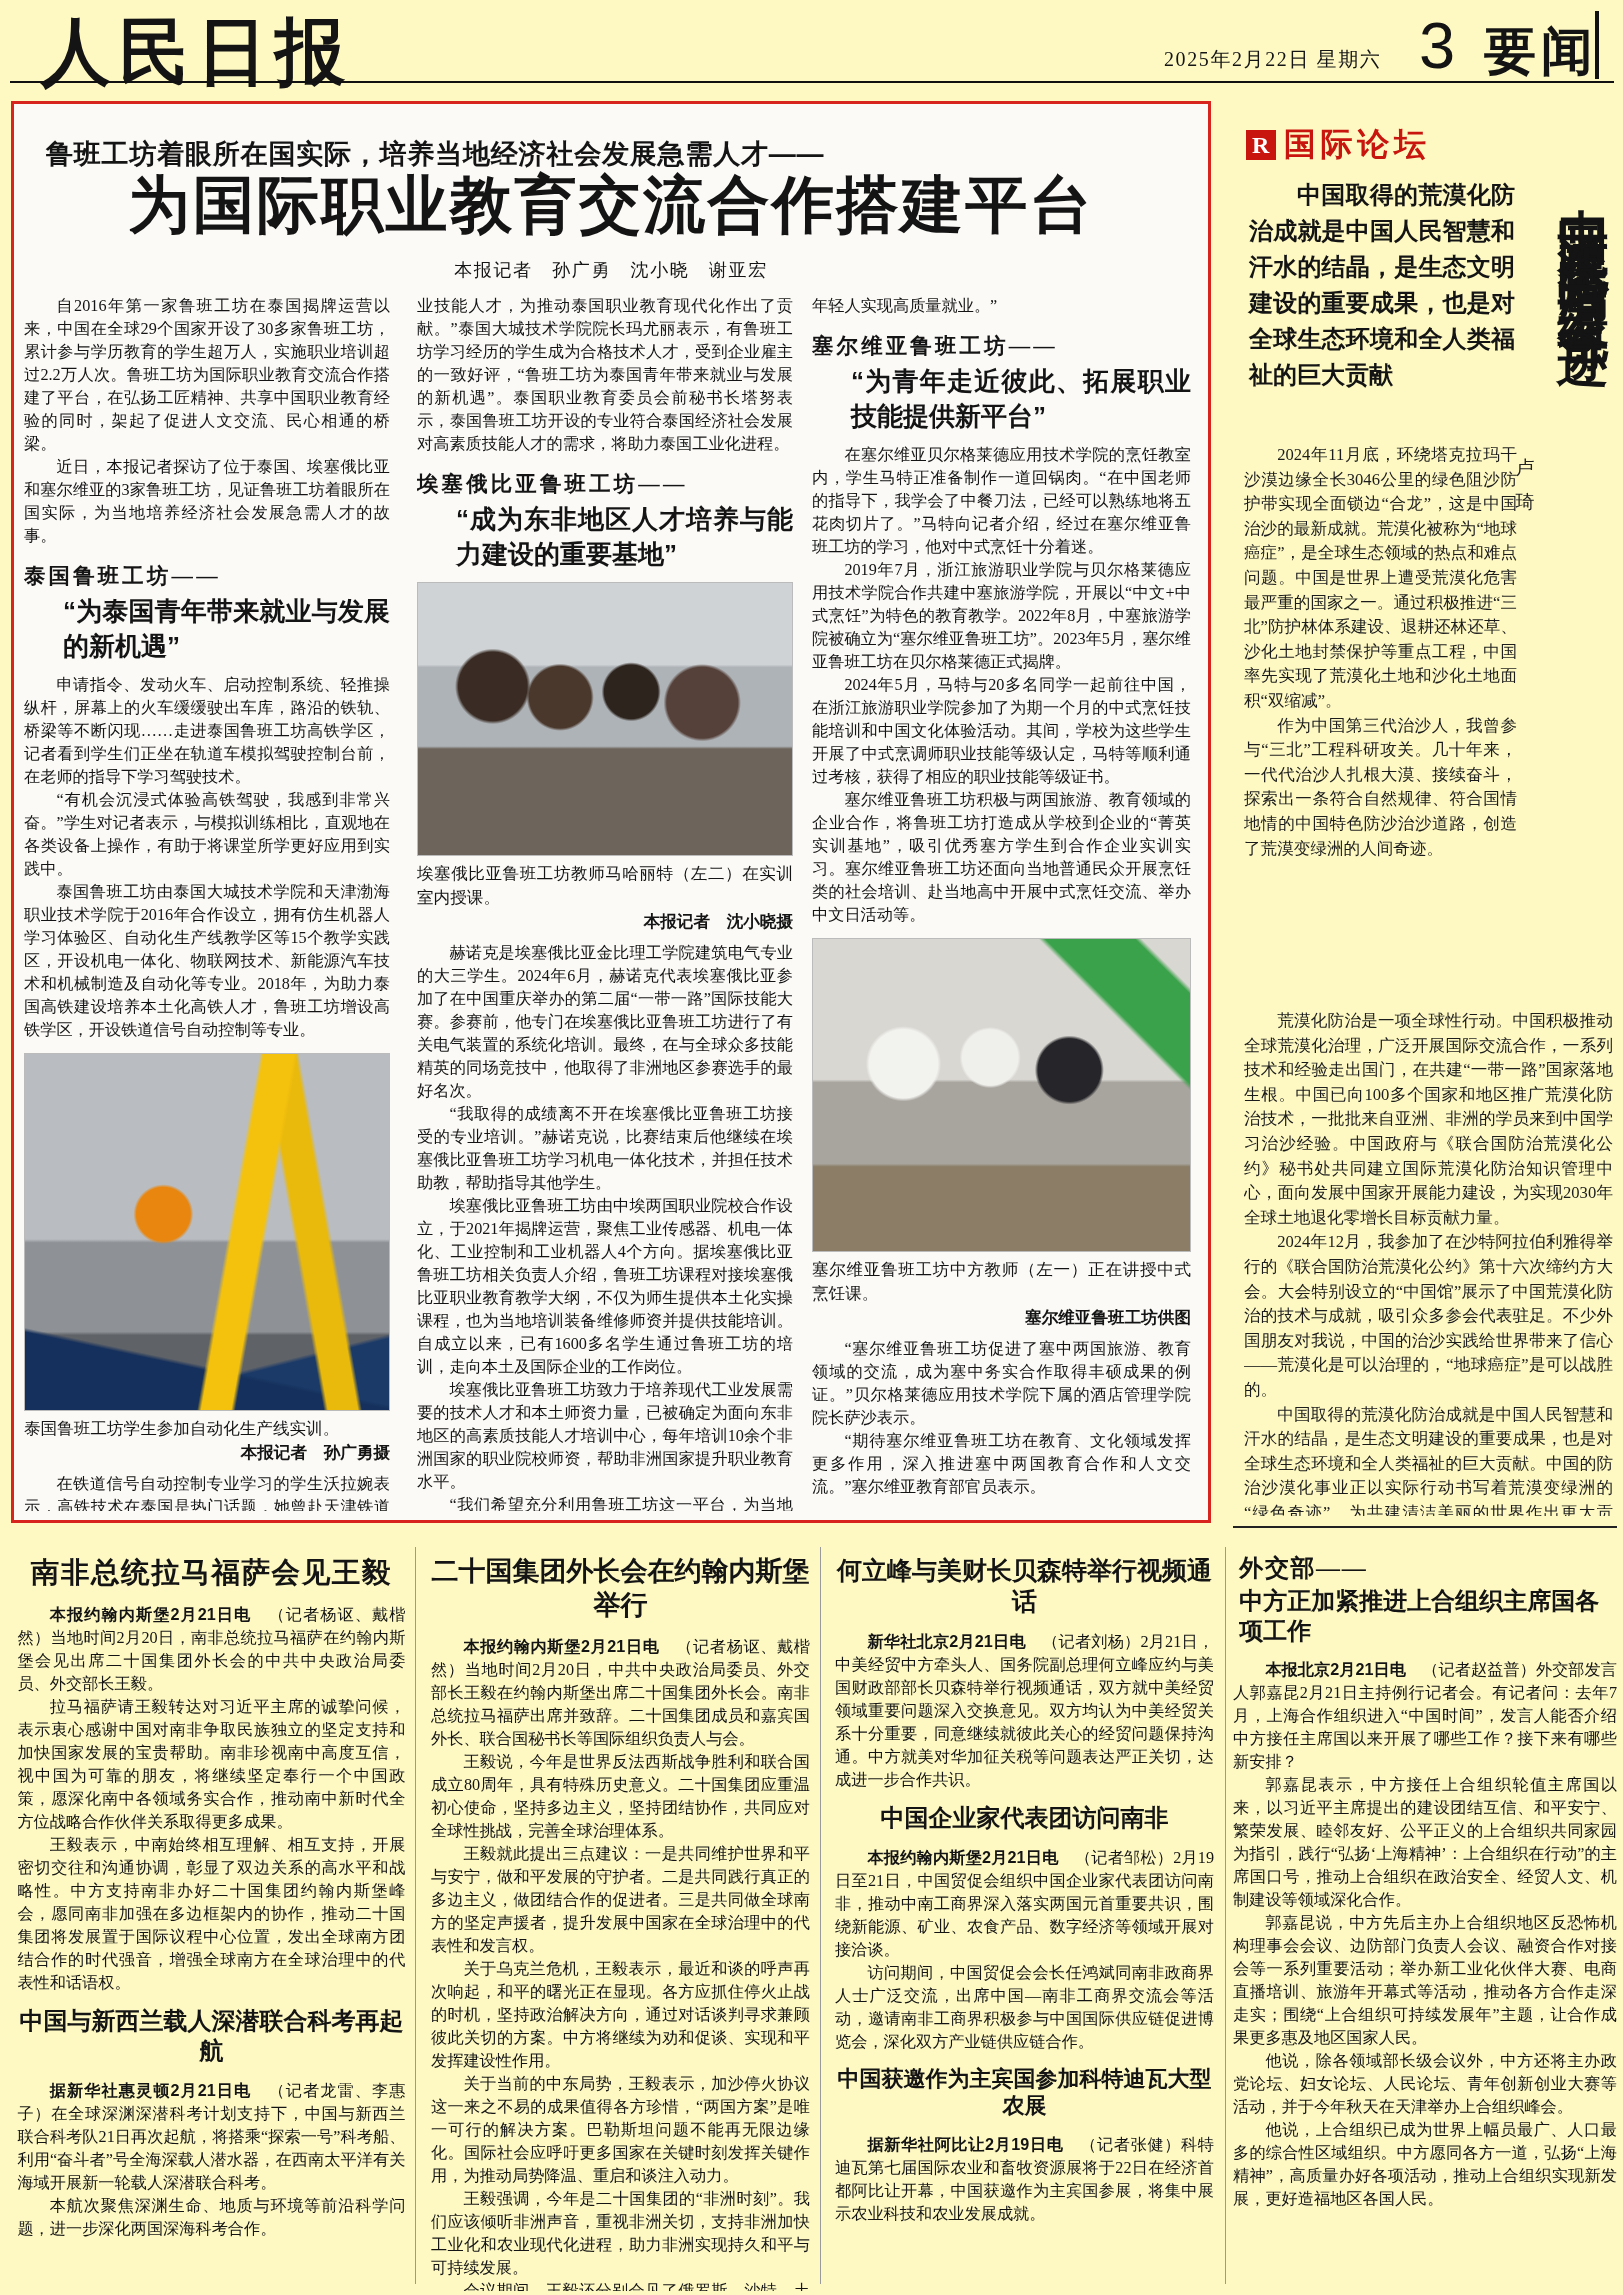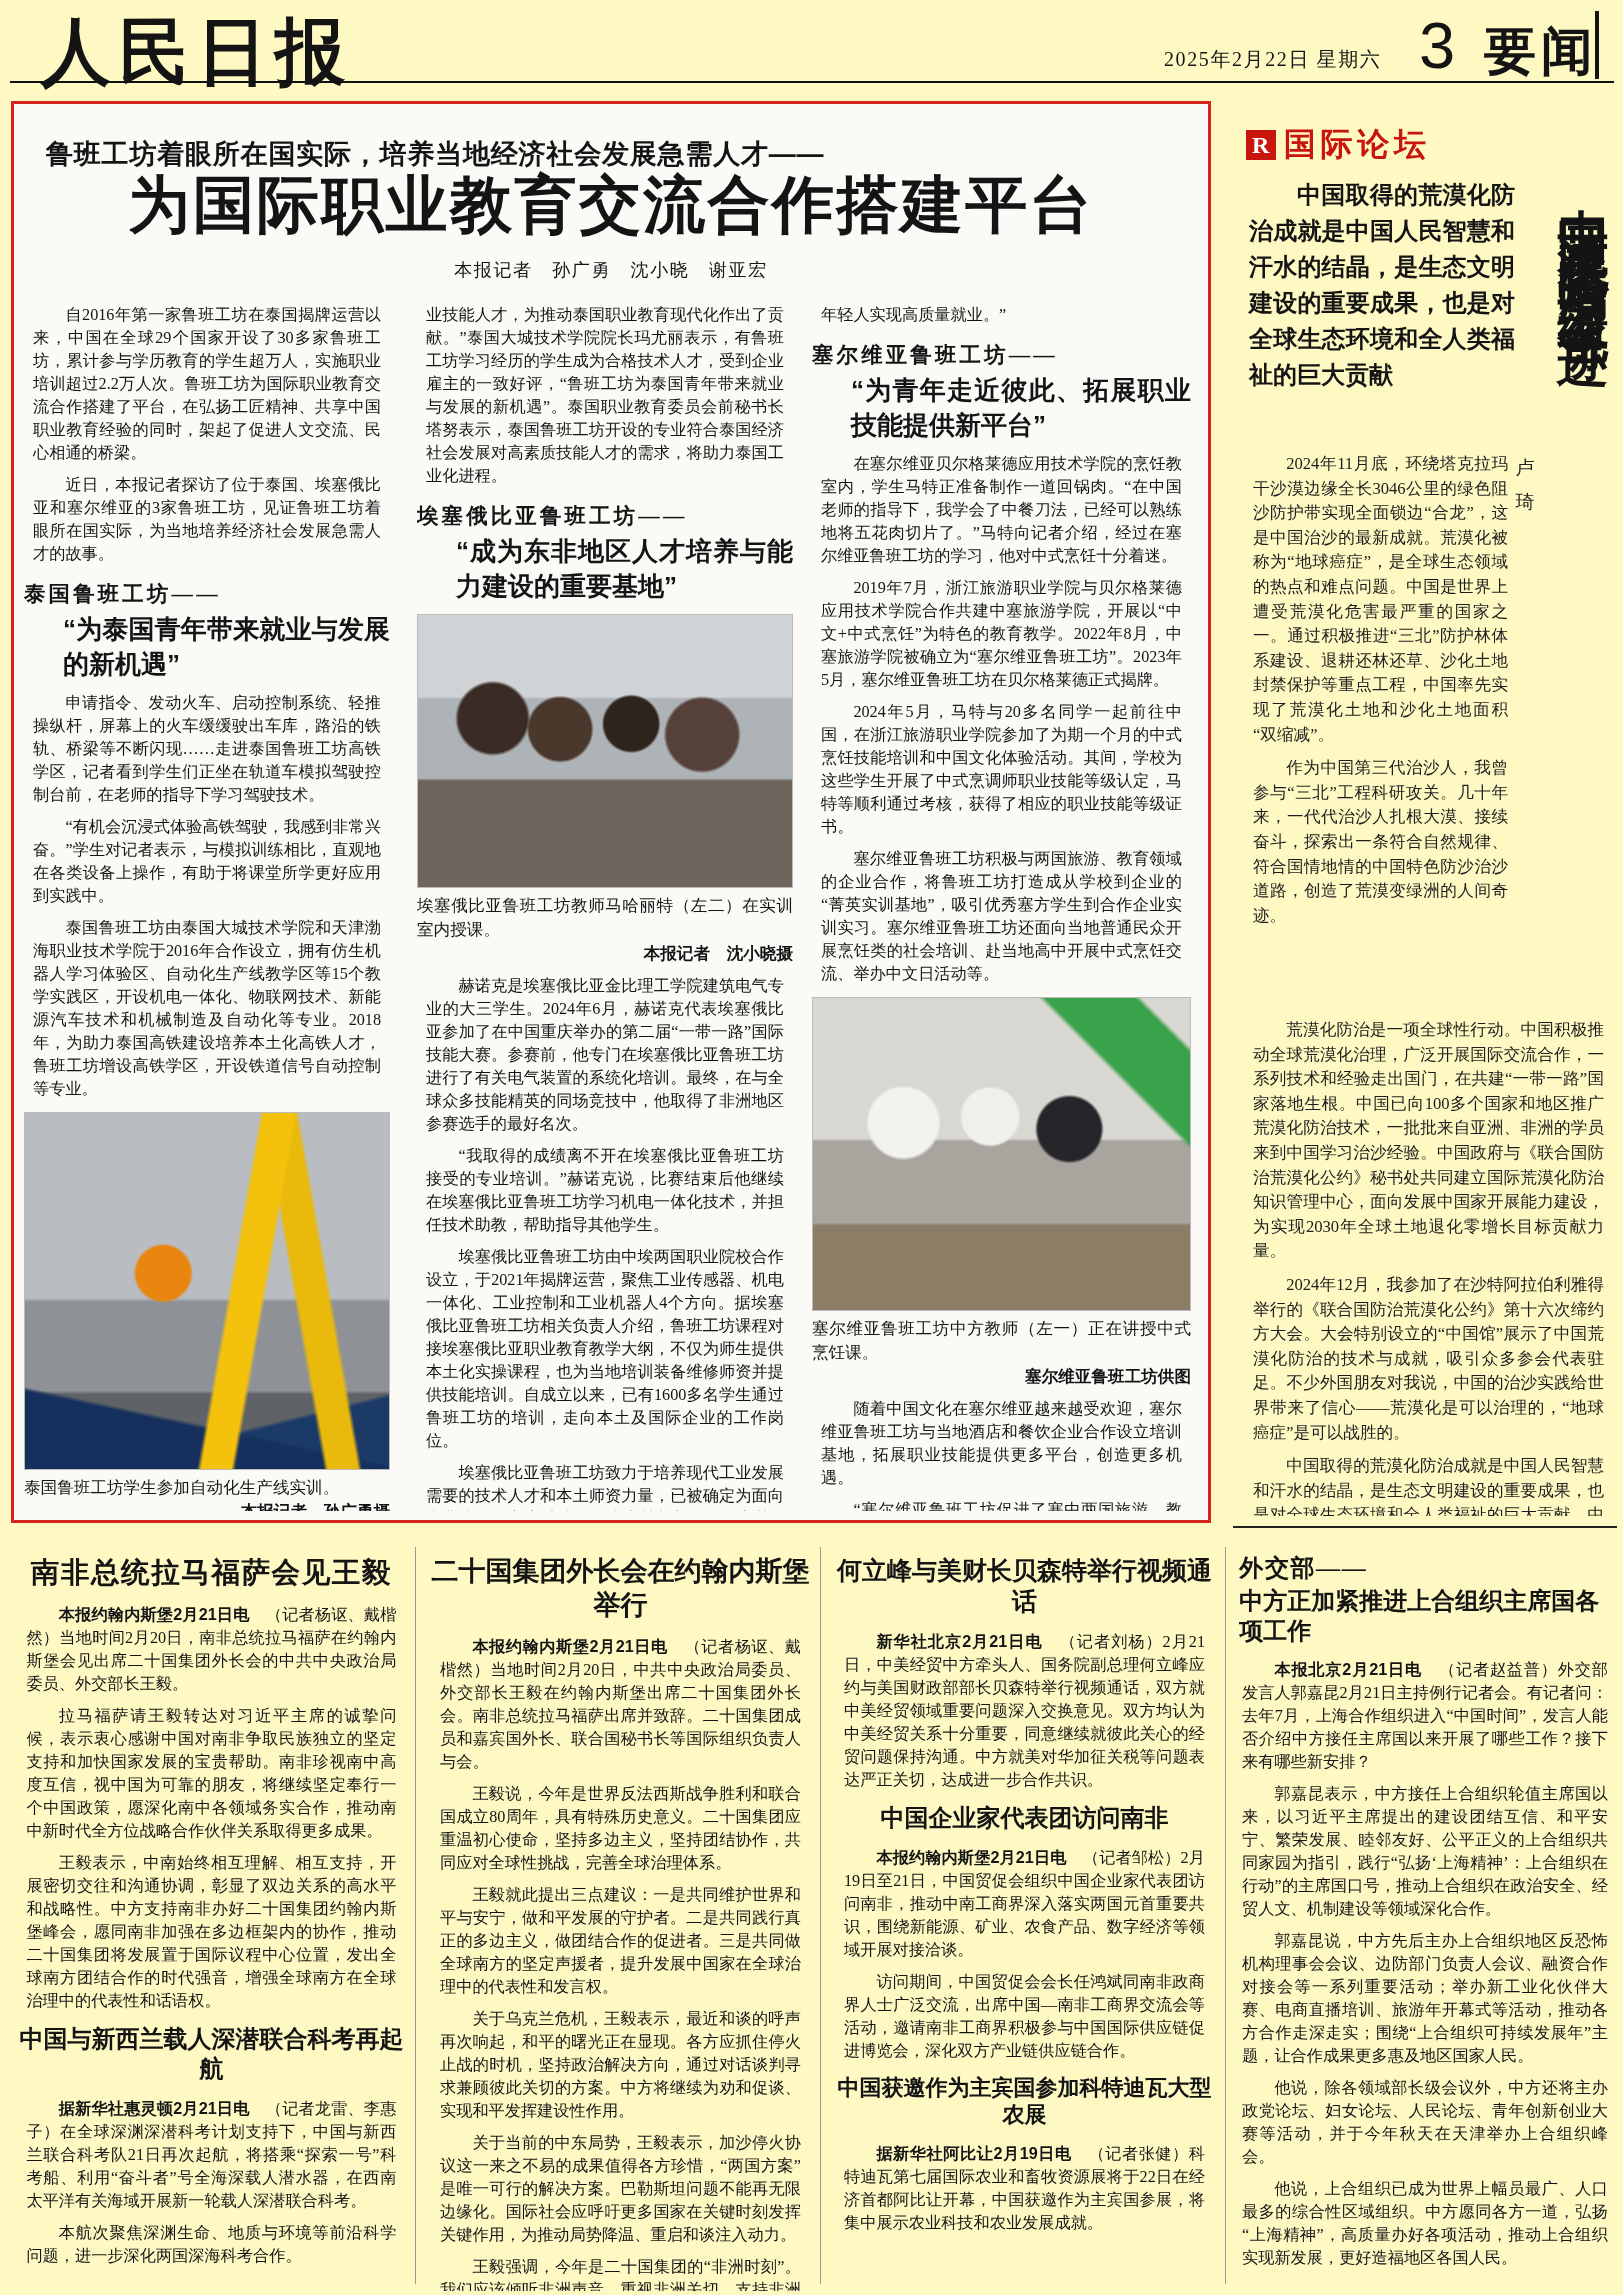--- a/index.html
+++ b/index.html
@@ -17,21 +17,21 @@
   
   .redbox{position:absolute;left:11px;top:101px;width:1200px;height:1422px;
           border:3.2px solid #d7251d;box-sizing:border-box;background:#fbfaf7;}
   .kicker{position:absolute;left:46px;top:128px;font-size:27px;font-weight:700;
           font-family:"Liberation Sans",sans-serif;letter-spacing:0.8px;margin-top:8px;}
   .mainhead{position:absolute;left:11px;top:163px;width:1200px;text-align:center;
             font-size:62px;font-weight:900;font-family:"Liberation Sans",sans-serif;letter-spacing:2.4px;}
   .byline{position:absolute;left:11px;top:258px;width:1200px;text-align:center;font-size:18px;letter-spacing:1.6px;}
   .col{position:absolute;top:295px;height:1216px;overflow:hidden;text-align:justify;}
   .col1{left:24px;width:366px;} .col2{left:417px;width:376px;} .col3{left:812px;width:379px;}
-  .para{margin:9px;font-size:16.2px;line-height:23px;text-indent:2em;}
+  .para{margin:0;font-size:16.2px;line-height:23px;text-indent:2em;}
   .para.ni{text-indent:0;}
   .subhead{margin:12.7px 0 11px 0;text-indent:0;}
   .sub-l1{font-size:21.4px;font-weight:600;letter-spacing:3.2px;margin-bottom:4.8px;}
   .sub-l2{font-size:26px;font-weight:700;line-height:1.32;font-family:"Liberation Sans",sans-serif;
           padding-left:1.5em;text-indent:0;}
   .photo{margin:11px 0 8px 0;}
   .ph{width:100%;border:0.8px solid #bbb;box-sizing:border-box;}
   .ph-thai{background:
       radial-gradient(circle at 38% 45%, #e8860f 0 9%, transparent 10%),
       linear-gradient(100deg, transparent 55%, #f4c20d 56% 63%, transparent 64%),
@@ -140,21 +140,20 @@
         <div class="sub-l2">“为青年走近彼此、拓展职业技能提供新平台”</div>
       </div>
       <p class="para">在塞尔维亚贝尔格莱德应用技术学院的烹饪教室内，学生马特正准备制作一道回锅肉。“在中国老师的指导下，我学会了中餐刀法，已经可以熟练地将五花肉切片了。”马特向记者介绍，经过在塞尔维亚鲁班工坊的学习，他对中式烹饪十分着迷。</p>
       <p class="para">2019年7月，浙江旅游职业学院与贝尔格莱德应用技术学院合作共建中塞旅游学院，开展以“中文+中式烹饪”为特色的教育教学。2022年8月，中塞旅游学院被确立为“塞尔维亚鲁班工坊”。2023年5月，塞尔维亚鲁班工坊在贝尔格莱德正式揭牌。</p>
       <p class="para">2024年5月，马特与20多名同学一起前往中国，在浙江旅游职业学院参加了为期一个月的中式烹饪技能培训和中国文化体验活动。其间，学校为这些学生开展了中式烹调师职业技能等级认定，马特等顺利通过考核，获得了相应的职业技能等级证书。</p>
       <p class="para">塞尔维亚鲁班工坊积极与两国旅游、教育领域的企业合作，将鲁班工坊打造成从学校到企业的“菁英实训基地”，吸引优秀塞方学生到合作企业实训实习。塞尔维亚鲁班工坊还面向当地普通民众开展烹饪类的社会培训、赴当地高中开展中式烹饪交流、举办中文日活动等。</p>
       <figure class="photo" style="margin: 11px 0px 8px;">
         <div class="ph ph-srb" style="height: 314px;"></div>
         <figcaption><span>塞尔维亚鲁班工坊中方教师（左一）正在讲授中式烹饪课。</span><span class="credit">塞尔维亚鲁班工坊供图</span></figcaption>
       </figure>
-      <p class="para">随着中国文化在塞尔维亚越来越受欢迎，塞尔维亚鲁班工坊与当地酒店和餐饮企业合作设立培训基地，拓展职业技能提供更多平台，创造更多机遇。</p>
       <p class="para">“塞尔维亚鲁班工坊促进了塞中两国旅游、教育领域的交流，成为塞中务实合作取得丰硕成果的例证。”贝尔格莱德应用技术学院下属的酒店管理学院院长萨沙表示。</p>
       <p class="para">“期待塞尔维亚鲁班工坊在教育、文化领域发挥更多作用，深入推进塞中两国教育合作和人文交流。”塞尔维亚教育部官员表示。</p>
     </div>
 
   <div class="forum">
     <div class="forum-label">
       <span class="rmark">R</span>
       <span class="t">国际论坛</span>
     </div>
     <div class="forum-intro">

